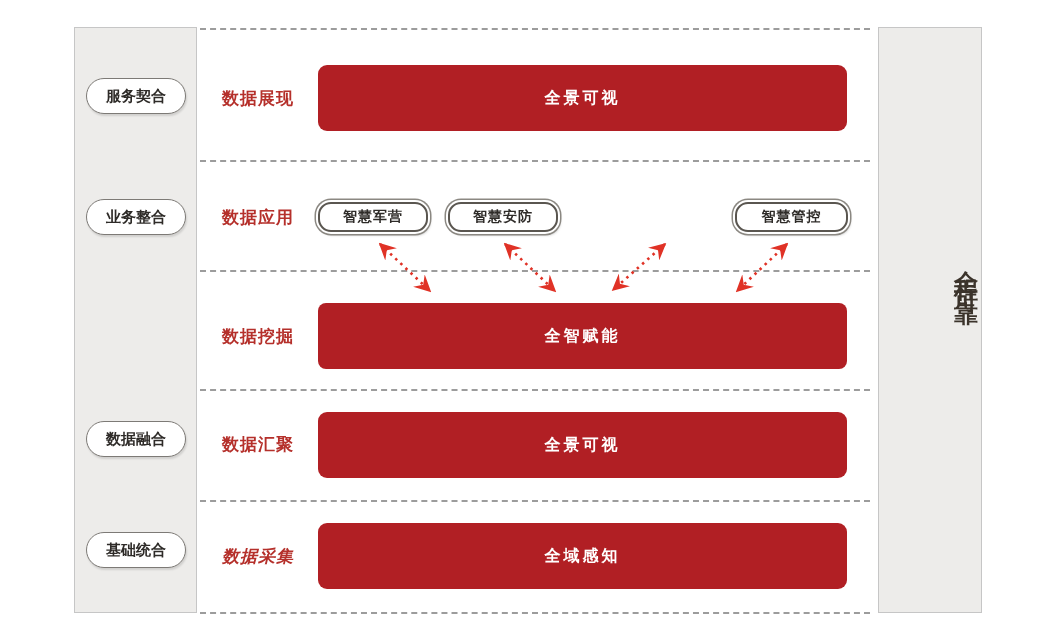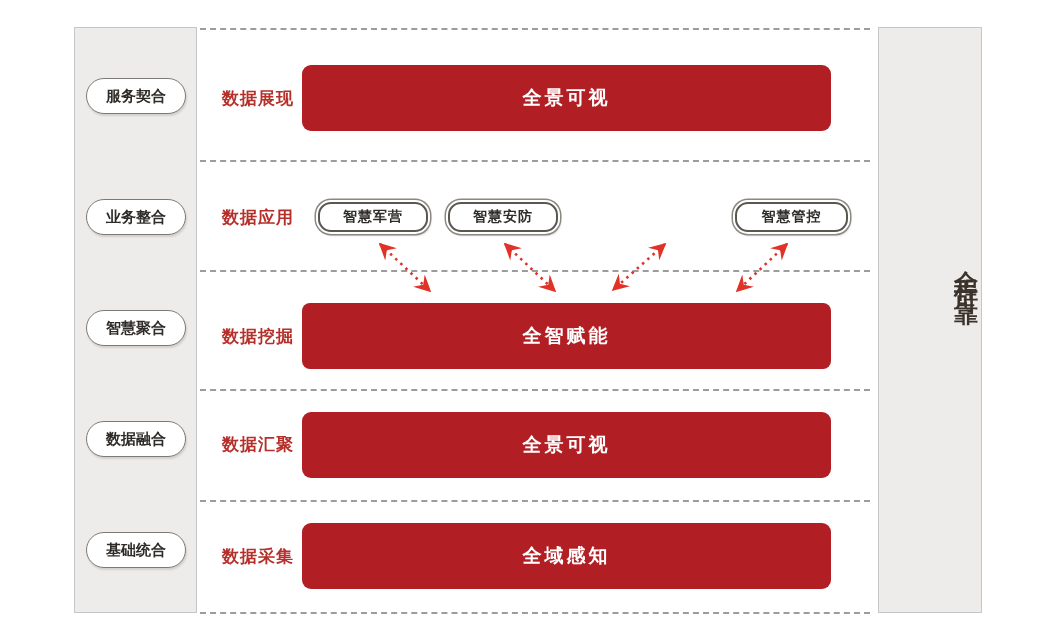--- a/index.html
+++ b/index.html
@@ -27,23 +27,23 @@
     position:absolute;left:200px;width:670px;height:0;
     border-top:2px dashed #9C9C9C;
   }
   
   .row-label{
     position:absolute;left:222px;transform:translateY(-50%);
     font-size:17px;font-weight:bold;color:#B5302B;letter-spacing:1px;white-space:nowrap;
   }
   
   .red-bar{
-    position:absolute;left:302px;width:529px;height:66px;background:#B11F24;
+    position:absolute;left:318px;width:529px;height:66px;background:#B11F24;
     border-radius:9px;display:flex;align-items:center;justify-content:center;
-    color:#ffffff;font-size:19px;font-weight:bold;letter-spacing:3px;
+    color:#ffffff;font-size:16px;font-weight:bold;letter-spacing:3px;
   }
   
   .app-pill{
     position:absolute;top:202px;height:30px;background:#ffffff;
     border:2px solid #5A5650;border-radius:13px;box-sizing:border-box;
     display:flex;align-items:center;justify-content:center;
     font-size:14px;font-weight:bold;color:#2E2B28;letter-spacing:1px;
     box-shadow:0 0 0 2px #ffffff,0 0 0 3.5px #8B8882,2px 3px 3px rgba(0,0,0,0.28);
   }
   
@@ -58,41 +58,40 @@
   .arrows-overlay{position:absolute;left:0;top:0;pointer-events:none;}
 </style>
 </head>
 <body>
 
 <div class="stage">
 
   <div class="side-panel left"></div>
   <div class="cat-pill" style="top:78px;">服务契合</div>
   <div class="cat-pill" style="top:199px;">业务整合</div>
-  <div class="cat-pill" style="top:310px;">智慧聚合</div>
   <div class="cat-pill" style="top:421px;">数据融合</div>
   <div class="cat-pill" style="top:532px;">基础统合</div>
 
   <div class="side-panel right"></div>
   <div class="vertical-caption">
     <span class="vertical-caption-inner">全程可靠</span>
   </div>
 
   <div class="dotline" style="top:28px;"></div>
   <div class="dotline" style="top:160px;"></div>
   <div class="dotline" style="top:270px;"></div>
   <div class="dotline" style="top:389px;"></div>
   <div class="dotline" style="top:500px;"></div>
   <div class="dotline" style="top:612px;"></div>
 
   <div class="row-label" style="top:98px;">数据展现</div>
   <div class="row-label" style="top:217px;">数据应用</div>
   <div class="row-label" style="top:336px;">数据挖掘</div>
   <div class="row-label" style="top:444px;">数据汇聚</div>
-  <div class="row-label" style="top:556px;">数据采集</div>
+  <div class="row-label" style="top:556px;font-style:italic;">数据采集</div>
 
   <div class="red-bar" style="top:65px;">全景可视</div>
   <div class="red-bar" style="top:303px;border-radius:8px;">全智赋能</div>
   <div class="red-bar" style="top:412px;">全景可视</div>
   <div class="red-bar" style="top:523px;">全域感知</div>
 
   <div class="app-pill" style="left:318px;width:110px;">智慧军营</div>
   <div class="app-pill" style="left:448px;width:110px;">智慧安防</div>
   <div class="app-pill" style="left:735px;width:113px;">智慧管控</div>
 

